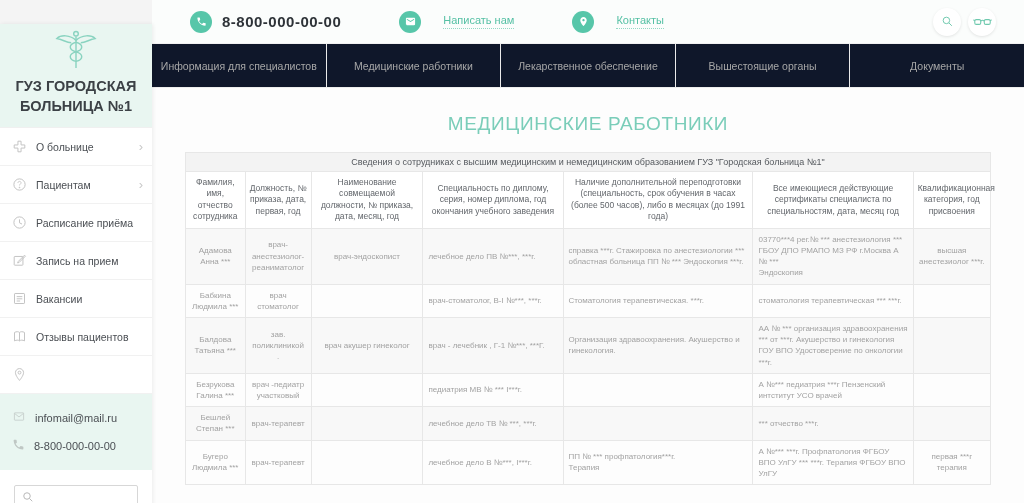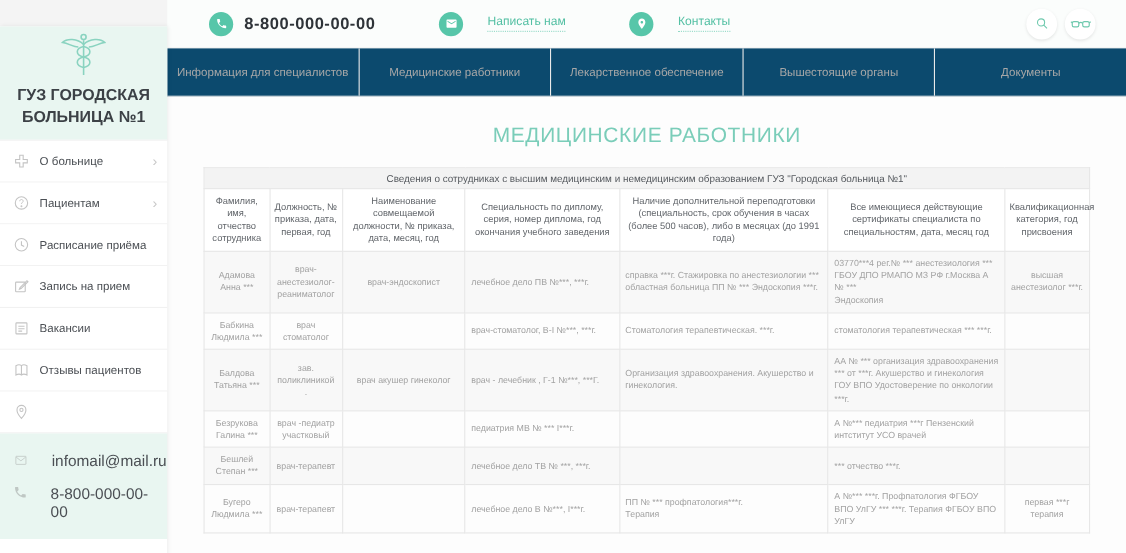--- a/index.html
+++ b/index.html
@@ -13,42 +13,42 @@
   .sidebar { position:absolute; left:0; top:0; width:152px; height:503px;
     background:#fff; box-shadow:1px 0 4px rgba(0,0,0,.07); z-index:3;margin-top:24px; }
   .logo-area { height:103px; background:#e9f6f1; text-align:center; padding-top:4px; cursor:pointer; }
   .brand-title { font-size:14.5px; font-weight:bold; color:#3c4146; line-height:1.4; margin-top:2px; }
   .menu { border-top:1px solid #f0f0f0; }
   .menu-item { display:flex; align-items:center; height:38px; padding:0 9px 0 12px;
     border-bottom:1px solid #f1f1f1; font-size:10.5px; color:#4b4f54; cursor:pointer; background:#fff; }
   .menu-item .micon { width:15px; height:15px; margin-right:9px; flex:0 0 15px; }
   .menu-item .chev { margin-left:auto; color:#c9c9c9; font-size:13px; line-height:1; }
   .side-contacts { background:#e9f6f1; padding:10px 12px; margin-top:0; }
-  .side-row { display:flex; align-items:flex-start; gap:21px; font-size:14px; color:#4b4f54; padding:7px 0; cursor:pointer; }
+  .side-row { display:flex; align-items:center; gap:9px; font-size:11px; color:#4b4f54; padding:7px 0; cursor:pointer; }
   .side-search { margin:15px 14px; border:1px solid #d7d7d7; height:25px; display:flex;
     align-items:center; padding:0 7px; background:#fff; border-radius:2px; }
   .side-search input { border:0; outline:0; width:100%; font-size:10px; margin-left:6px;
     font-family:"Liberation Sans", sans-serif; color:#777; background:transparent; }
 
   
   .topbar { position:absolute; left:152px; top:0; width:872px; height:44px;
     background:#fbfdfc; display:flex; align-items:center; border-bottom:1px solid #f1f1f1; z-index:2; }
   .round-badge { width:22px; height:22px; border-radius:50%; background:#57c6a9;
     display:flex; align-items:center; justify-content:center; flex:0 0 22px; }
   .tb-phone { display:flex; gap:10px; margin-left:38px; align-items:center;
     font-size:15px; font-weight:bold; color:#2e3338; letter-spacing:.5px; }
   .tb-link { display:flex; gap:22px; align-items:center; margin-left:58px; cursor:pointer; }
   .tb-link .lnk { font-size:11px; color:#55c0a4; border-bottom:1px dotted #93d9c6; padding-bottom:2px; }
   .tb-right { margin-left:auto; margin-right:28px; display:flex; gap:7px; }
   .circle-btn { width:28px; height:28px; border-radius:50%; background:#fff;
     box-shadow:0 1px 3px rgba(0,0,0,.10); display:flex; align-items:center; justify-content:center; cursor:pointer; }
 
   
   .navbar { position:absolute; left:152px; top:44px; width:872px; height:44px;
-    background:#0c4a6e; border-bottom:1px solid #ededed; display:flex; z-index:2; }
+    background:#0f172a; border-bottom:1px solid #ededed; display:flex; z-index:2;justify-content:center; }
   .nav-item { flex:1; display:flex; align-items:center; justify-content:center;
     font-size:10.5px; color:#a7a7a7; border-left:1px solid #eaeaea; cursor:pointer; text-align:center; }
   .nav-item:first-child { border-left:0; }
 
   
   .content { position:absolute; left:152px; top:88px; width:872px; height:415px;
     background:#fdfdfd; overflow:hidden; }
   .page-title { text-align:center; color:#7acdb9; font-size:19px; font-weight:400;
     letter-spacing:.6px; margin:25px 0 15px; }
   .table-wrap { margin:17px 33px; }

